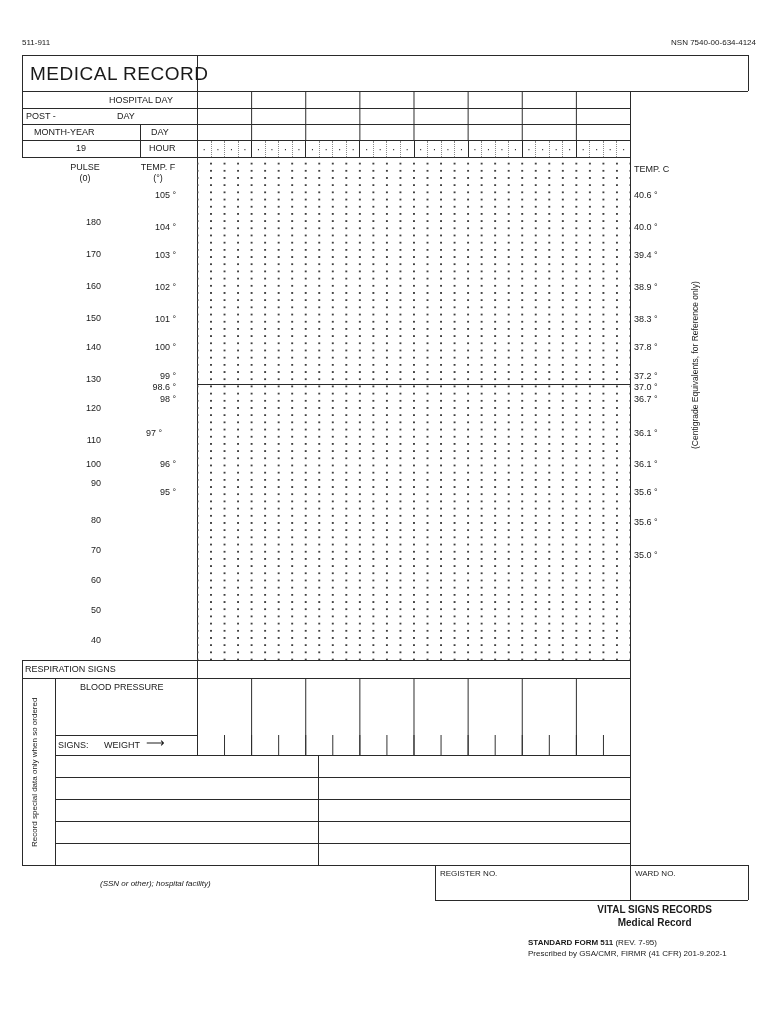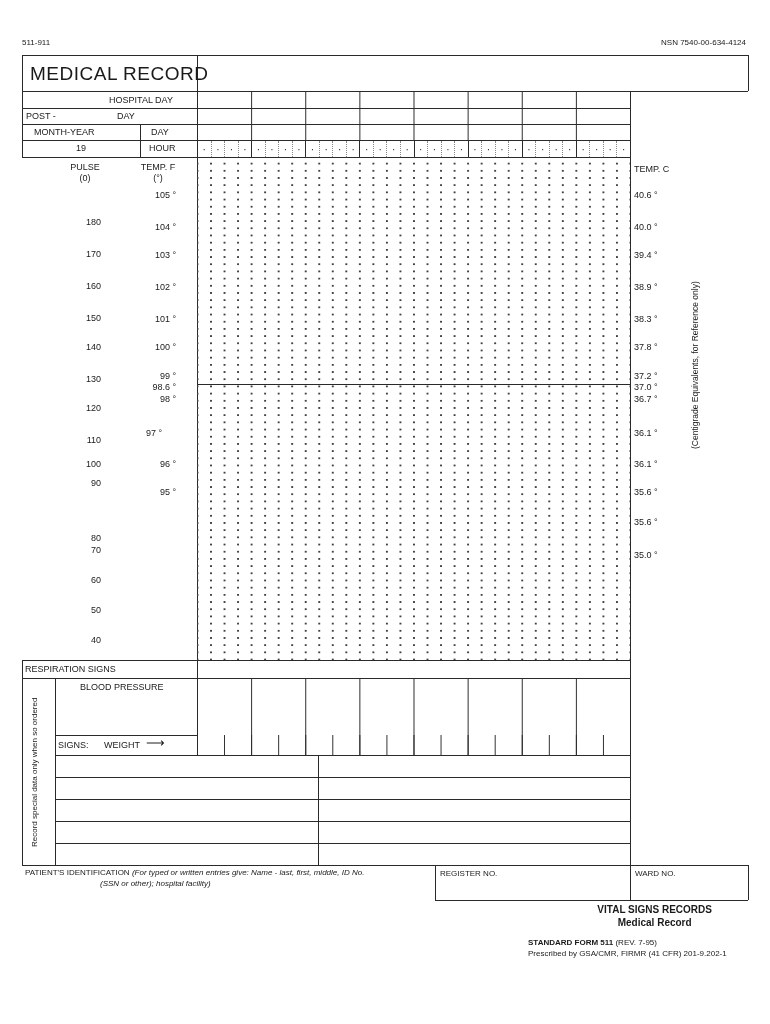--- a/index.html
+++ b/index.html
@@ -50,21 +50,21 @@
   .italic { font-style:italic; }
   .bold { font-weight:bold; }
   .field { position:absolute; background:transparent; }
 </style>
 </head>
 <body>
 
 <div class="page">
 
   <div class="lbl8" style="left:22px; top:38px;">511-911</div>
-  <div class="lbl8" style="right:24px; top:38px; text-align:right;">NSN 7540-00-634-4124</div>
+  <div class="lbl8" style="right:14px; top:38px; text-align:right;">NSN 7540-00-634-4124</div>
 
   <div class="hline" style="left:22px; top:55px; width:726px;"></div>
   <div class="hline" style="left:22px; top:91px; width:726px;"></div>
   <div class="hline" style="left:22px; top:108px; width:608px;"></div>
   <div class="hline" style="left:22px; top:124px; width:608px;"></div>
   <div class="hline" style="left:22px; top:140px; width:608px;"></div>
   <div class="hline" style="left:22px; top:157px; width:608px;"></div>
   <div class="hline" style="left:197px; top:384px; width:433px;"></div>
   <div class="hline" style="left:22px; top:660px; width:608px;"></div>
   <div class="hline" style="left:22px; top:678px; width:608px;"></div>
@@ -143,24 +143,20 @@
 
   <div class="vtext lbl8" style="left:30px; top:682px; width:16px; height:180px;">Record special data only when so ordered</div>
   <div class="lbl" style="left:80px; top:682px;">BLOOD PRESSURE</div>
   <div class="day-lines" style="left:197px; top:678px; width:433px; height:77px;"></div>
   <div class="half-lines" style="left:197px; top:735px; width:433px; height:20px;"></div>
   <div class="lbl" style="left:58px; top:740px;">SIGNS:</div>
   <div class="lbl" style="left:104px; top:740px;">WEIGHT</div>
   <div class="abs" style="left:146px; top:735px; font-size:13px;">⟶</div>
   <div class="ruled-rows" style="left:55px; top:755px; width:575px; height:110px;"></div>
 
-  <div class="lbl8" style="left:25px; top:868px;">
-    <span>PATIENT'S IDENTIFICATION</span>
-    <span class="italic">(For typed or written entries give: Name - last, first, middle, ID No.</span>
-  </div>
   <div class="lbl8 italic" style="left:100px; top:879px;">(SSN or other); hospital facility)</div>
   <div class="field" style="left:22px; top:866px; width:412px; height:50px;"></div>
 
   <div class="lbl8" style="left:440px; top:869px;">REGISTER NO.</div>
   <div class="field" style="left:436px; top:866px; width:193px; height:33px;"></div>
   <div class="lbl8" style="left:635px; top:869px;">WARD NO.</div>
   <div class="field" style="left:631px; top:866px; width:116px; height:33px;"></div>
 
   <div class="footer-doc" style="right:58px; top:903px;">
     <div>VITAL SIGNS RECORDS</div>
@@ -188,21 +184,21 @@
     <div class="lbl" style="right: 669px; width: 40px; text-align: right; top: 217px;">180</div>
     <div class="lbl" style="right: 669px; width: 40px; text-align: right; top: 249px;">170</div>
     <div class="lbl" style="right: 669px; width: 40px; text-align: right; top: 281px;">160</div>
     <div class="lbl" style="right: 669px; width: 40px; text-align: right; top: 313px;">150</div>
     <div class="lbl" style="right: 669px; width: 40px; text-align: right; top: 342px;">140</div>
     <div class="lbl" style="right: 669px; width: 40px; text-align: right; top: 374px;">130</div>
     <div class="lbl" style="right: 669px; width: 40px; text-align: right; top: 403px;">120</div>
     <div class="lbl" style="right: 669px; width: 40px; text-align: right; top: 435px;">110</div>
     <div class="lbl" style="right: 669px; width: 40px; text-align: right; top: 459px;">100</div>
     <div class="lbl" style="right: 669px; width: 40px; text-align: right; top: 478px;">90</div>
-    <div class="lbl" style="right: 669px; width: 40px; text-align: right; top: 515px; margin-top: 18px;">80</div>
+    <div class="lbl" style="right: 669px; width: 40px; text-align: right; top: 515px;">80</div>
     <div class="lbl" style="right: 669px; width: 40px; text-align: right; top: 545px;">70</div>
     <div class="lbl" style="right: 669px; width: 40px; text-align: right; top: 575px;">60</div>
     <div class="lbl" style="right: 669px; width: 40px; text-align: right; top: 605px;">50</div>
     <div class="lbl" style="right: 669px; width: 40px; text-align: right; top: 635px;">40</div>
     <div class="lbl" style="left: 634px; top: 190px;">40.6 °</div>
     <div class="lbl" style="left: 634px; top: 222px;">40.0 °</div>
     <div class="lbl" style="left: 634px; top: 250px;">39.4 °</div>
     <div class="lbl" style="left: 634px; top: 282px;">38.9 °</div>
     <div class="lbl" style="left: 634px; top: 314px;">38.3 °</div>
     <div class="lbl" style="left: 634px; top: 342px;">37.8 °</div>

